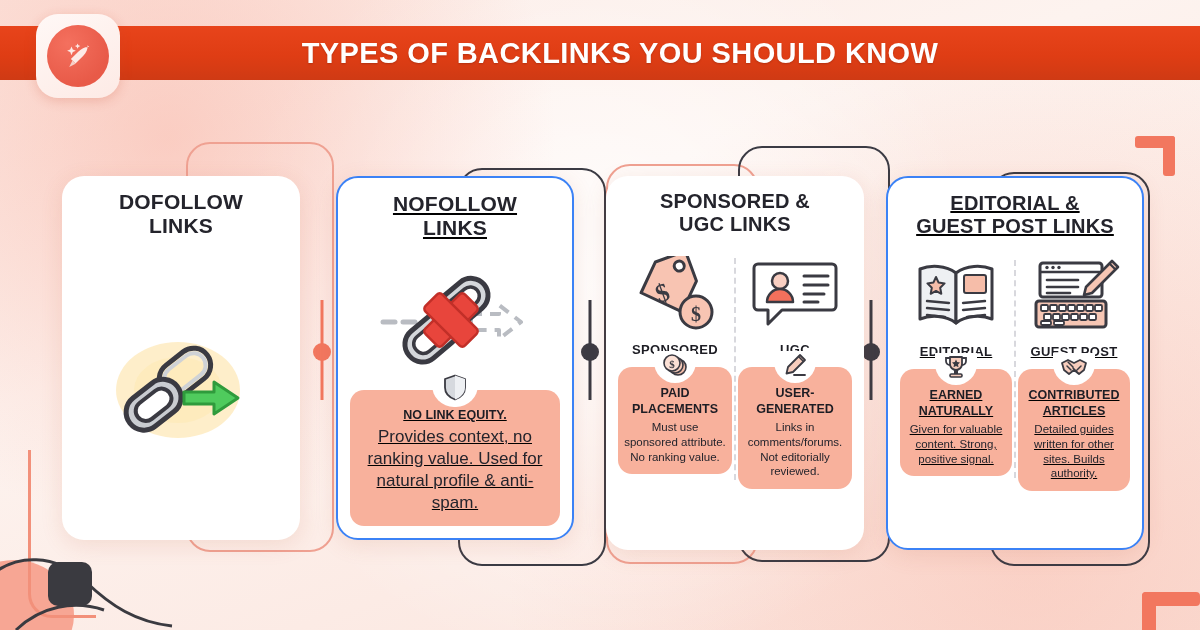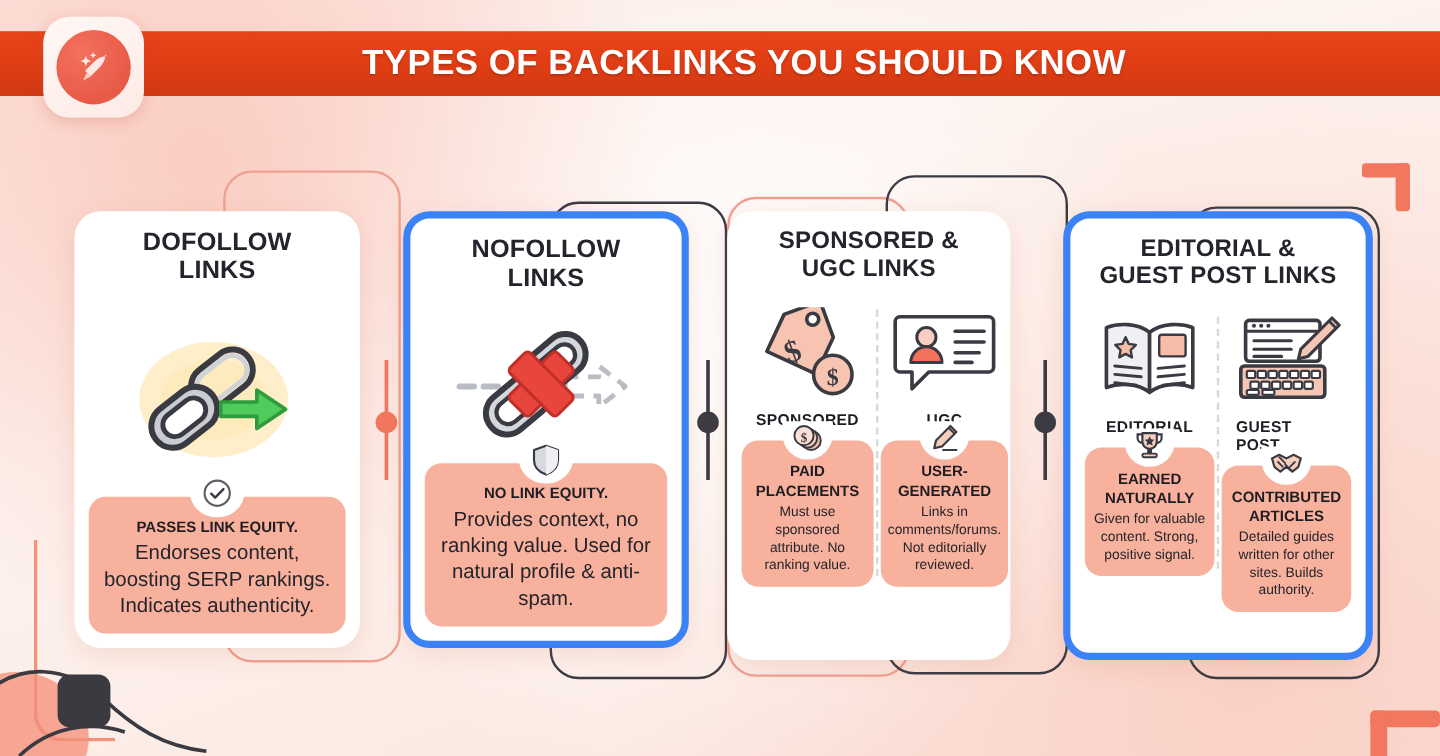--- a/index.html
+++ b/index.html
@@ -85,24 +85,24 @@
   .ghost.dark { border-color: #3b3b44; }
 
   .card {
     position: absolute; top: 176px;
     background: #ffffff;
     border-radius: 22px;
     box-shadow: 0 5px 22px rgba(190,90,60,.14);
     padding: 14px 12px 12px;
     display: flex; flex-direction: column; align-items: center;
   }
-  .card.bordered { border: 6px solid #3b82f6; }
+  .card.bordered { border: 2px solid #3b82f6; text-decoration: underline; }
   #card-1 { left: 62px;  width: 238px; height: 364px; }
   #card-2 { left: 336px; width: 238px; height: 364px; }
-  #card-3 { left: 606px; width: 236px; height: 374px; }
+  #card-3 { left: 606px; width: 258px; height: 374px; }
   #card-4 { left: 886px; width: 258px; height: 374px; }
 
   .card-title {
     font-size: 21px; font-weight: 700; color: #24242c;
     text-align: center; line-height: 1.16; letter-spacing: .2px;
     margin-bottom: 16px;
   }
   #card-3 .card-title, #card-4 .card-title { font-size: 20px; }
 
   
@@ -214,32 +214,20 @@
         <g transform="rotate(-38 78 42)">
           <rect x="52" y="24" width="56" height="34" rx="17" fill="none" stroke="#3a3a42" stroke-width="5"></rect>
           <rect x="57" y="29" width="46" height="24" rx="12" fill="none" stroke="#cfd2d6" stroke-width="4"></rect>
         </g>
         <g transform="rotate(-38 46 74)">
           <rect x="18" y="56" width="60" height="36" rx="18" fill="#c9ccd1" stroke="#3a3a42" stroke-width="5"></rect>
           <rect x="28" y="64" width="40" height="20" rx="10" fill="#ffffff" stroke="#3a3a42" stroke-width="4"></rect>
         </g>
         <path d="M78 60 L108 60 L108 50 L132 66 L108 82 L108 72 L78 72 Z" fill="#4fcb5d" stroke="#2f9b3c" stroke-width="3" stroke-linejoin="round"></path>
       </svg>
-    </div>
-    <div class="solo-foot">
-      <div class="badge-notch">
-        <svg width="26" height="26" viewBox="0 0 26 26">
-          <circle cx="13" cy="13" r="10.5" fill="#fff" stroke="#5d5d66" stroke-width="1.8"></circle>
-          <path d="M8 13.4l3.3 3.3L18.2 9.6" fill="none" stroke="#3a3a42" stroke-width="2" stroke-linecap="round" stroke-linejoin="round"></path>
-        </svg>
-      </div>
-      <div class="tag-box">
-        <div class="tag-head">PASSES LINK EQUITY.</div>
-        <div class="tag-body">Endorses content, boosting SERP rankings. Indicates authenticity.</div>
-      </div>
     </div>
   </div>
 
   <div class="card bordered" id="card-2">
     <div class="card-title">
       <span>NOFOLLOW</span><br>
       <span>LINKS</span>
     </div>
     <div class="solo-art">
       <svg width="160" height="118" viewBox="0 0 160 118" class="icon-svg">

